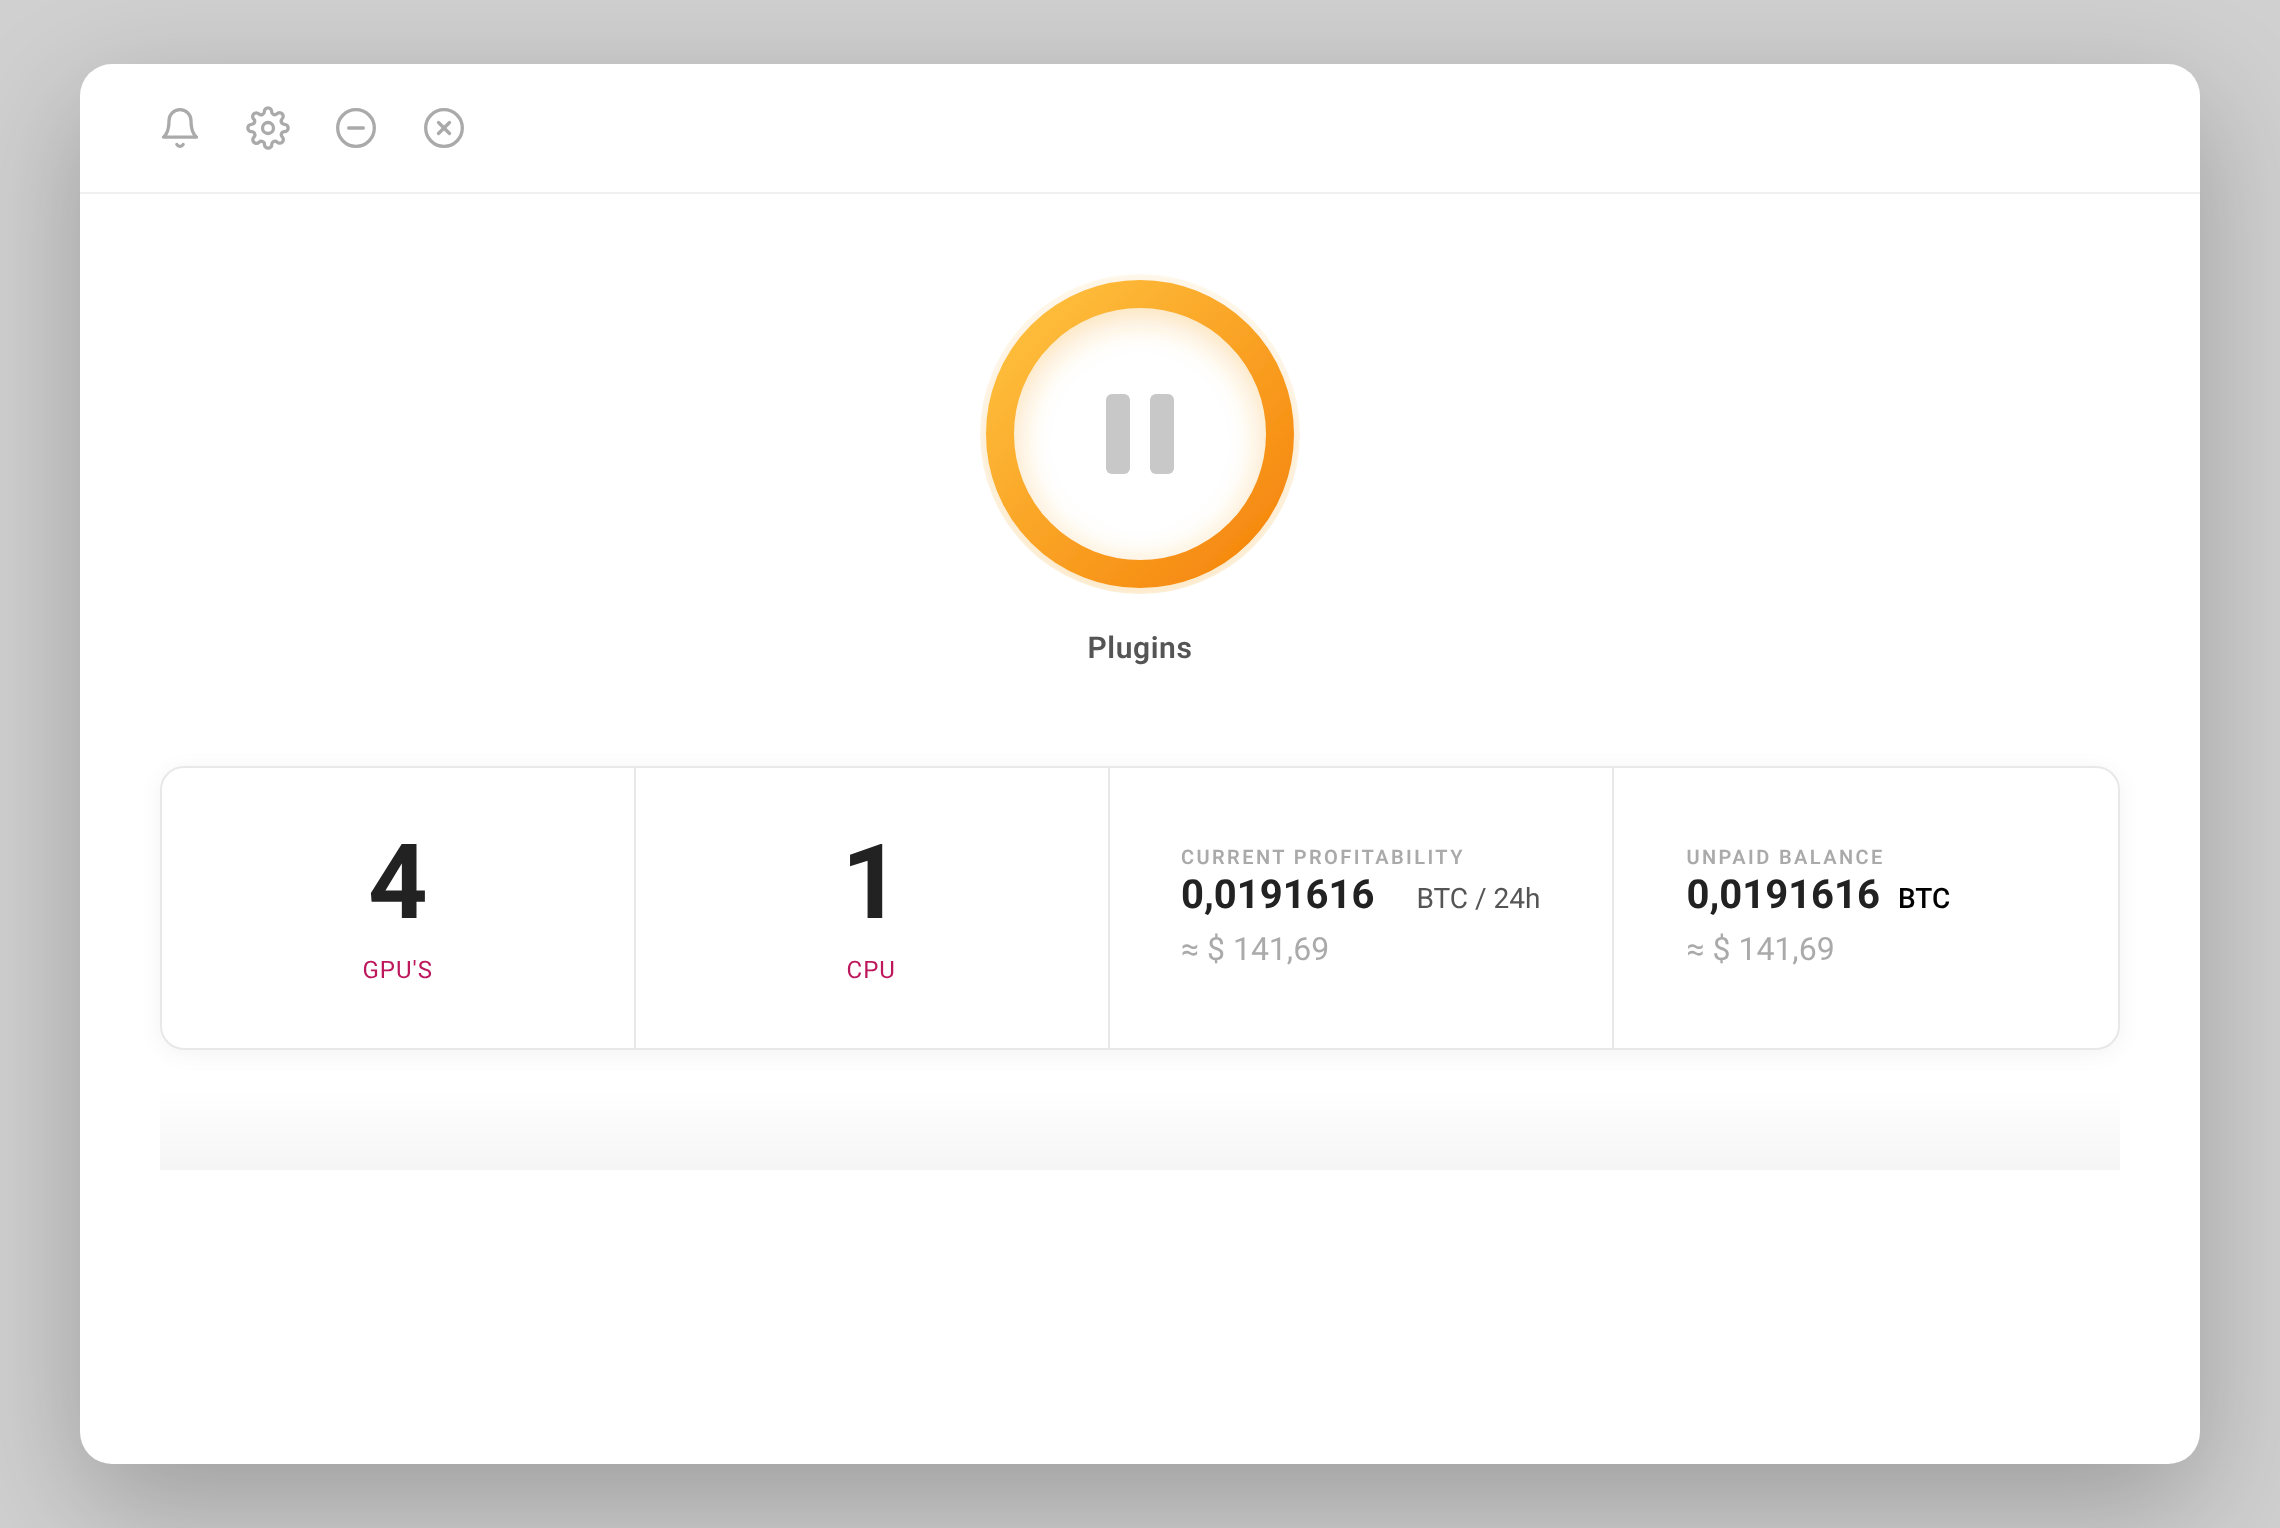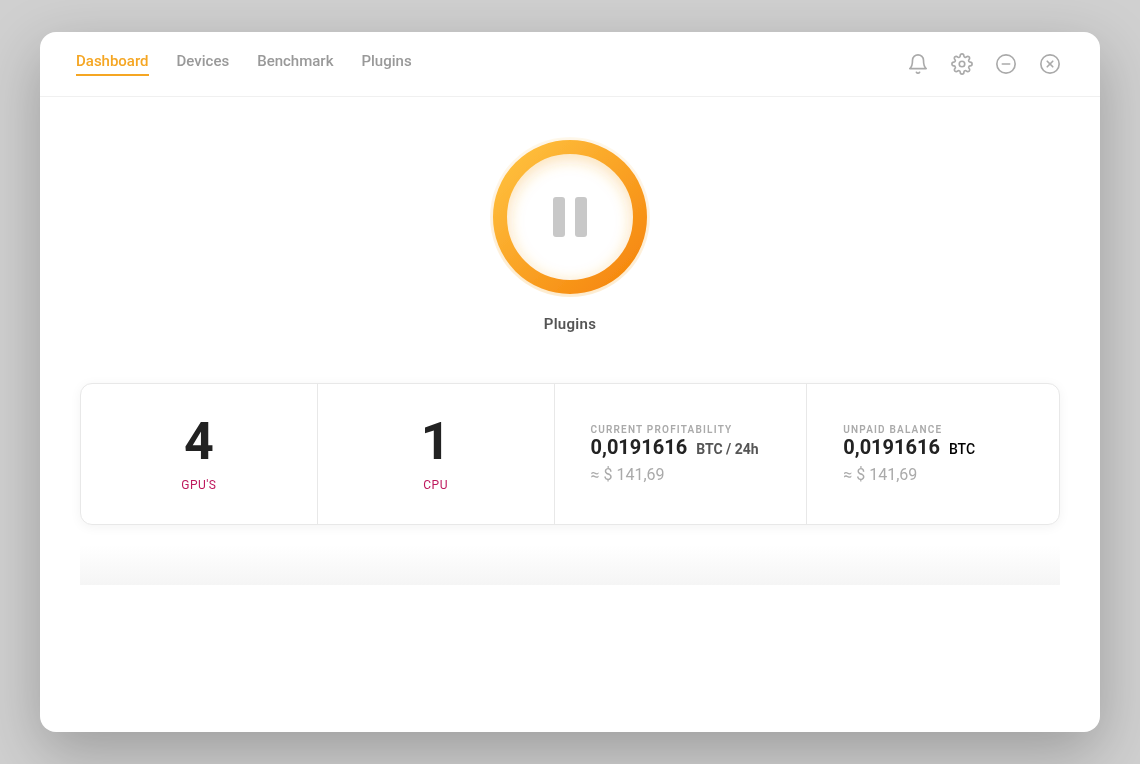--- a/index.html
+++ b/index.html
@@ -208,26 +208,20 @@
       background: linear-gradient(to bottom, transparent, #f5f5f5);
       margin-top: 20px;
     }
   </style>
 </head>
 <body>
 
 <div class="app-window">
 
   <div class="header">
-    <nav class="nav-tabs">
-      <a class="nav-tab active">Dashboard</a>
-      <a class="nav-tab">Devices</a>
-      <a class="nav-tab">Benchmark</a>
-      <a class="nav-tab">Plugins</a>
-    </nav>
 
     <div class="header-actions">
 
       <div class="header-icon">
         <svg viewBox="0 0 24 24" fill="none" stroke="currentColor" stroke-width="1.8" stroke-linecap="round" stroke-linejoin="round">
           <path d="M18 8a6 6 0 00-12 0c0 7-3 9-3 9h18s-3-2-3-9"></path>
           <path d="M13.73 21a2 2 0 01-3.46 0"></path>
         </svg>
       </div>
 
@@ -290,21 +284,21 @@
 
       <div class="stat-cell">
         <div class="stat-number">1</div>
         <div class="stat-label">CPU</div>
       </div>
 
       <div class="stat-cell profitability">
         <div class="stat-title">CURRENT PROFITABILITY</div>
         <div class="stat-value-main">
           <span>0,0191616</span>
-          <span style="font-size:14px; font-weight:700; color:#555; margin-left:4px;">BTC / 24h</span>
+          <span style="font-size:14px; font-weight:400; color:#555; margin-left:16px;">BTC / 24h</span>
         </div>
         <div class="stat-value-sub">≈ $ 141,69</div>
       </div>
 
       <div class="stat-cell balance">
         <div class="stat-title">UNPAID BALANCE</div>
         <div class="stat-value-main">
           <span>0,0191616</span>
           <span style="font-size:14px; font-weight:500; color:#000000; margin-left:4px;">BTC</span>
         </div>

